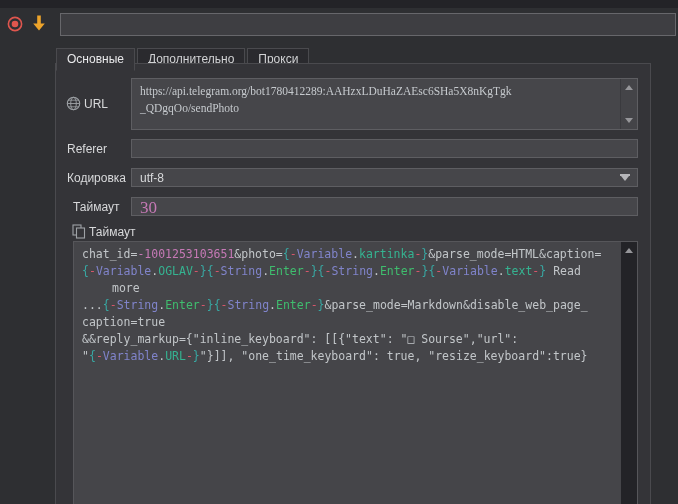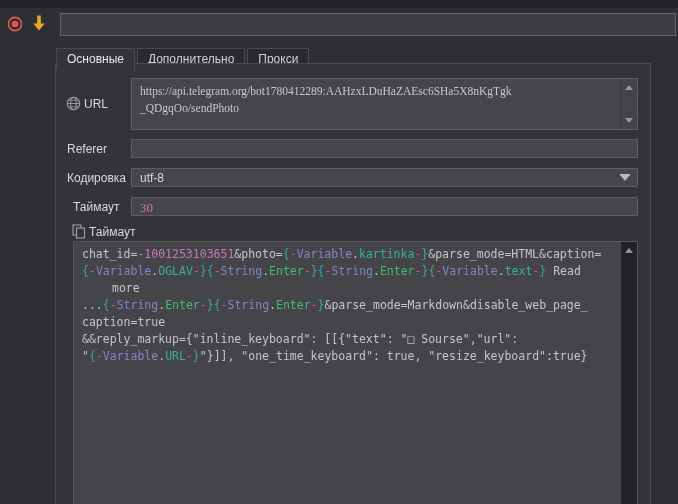--- a/index.html
+++ b/index.html
@@ -101,21 +101,21 @@
     </div>
 
     <div class="lbl" style="left:11px;top:107px;">Кодировка</div>
     <div class="field row-field" style="top:104px;">
       <div class="input-val">utf-8</div>
       <div class="dd-bar"></div>
       <div class="dd-glyph"></div>
     </div>
 
     <div class="lbl" style="left:17px;top:136px;">Таймаут</div>
-    <div class="field row-field mono" style="top:133px;font-size:13px;">
+    <div class="field row-field mono" style="top:133px;font-size:17px;">
       <div class="input-val" style="color: rgb(198, 121, 182);">30</div>
     </div>
 
     <div class="icon-btn" style="left:15px;top:159px;width:15px;height:16px;">
       <svg width="14" height="15" viewBox="0 0 14 15">
         <rect x="1" y="1" width="8" height="10" fill="none" stroke="#9ea2a6" stroke-width="1.1"></rect>
         <rect x="4.5" y="4" width="8" height="10" fill="#343438" stroke="#9ea2a6" stroke-width="1.1"></rect>
       </svg>
     </div>
     <div class="lbl" style="left:33px;top:161px;">Таймаут</div>

